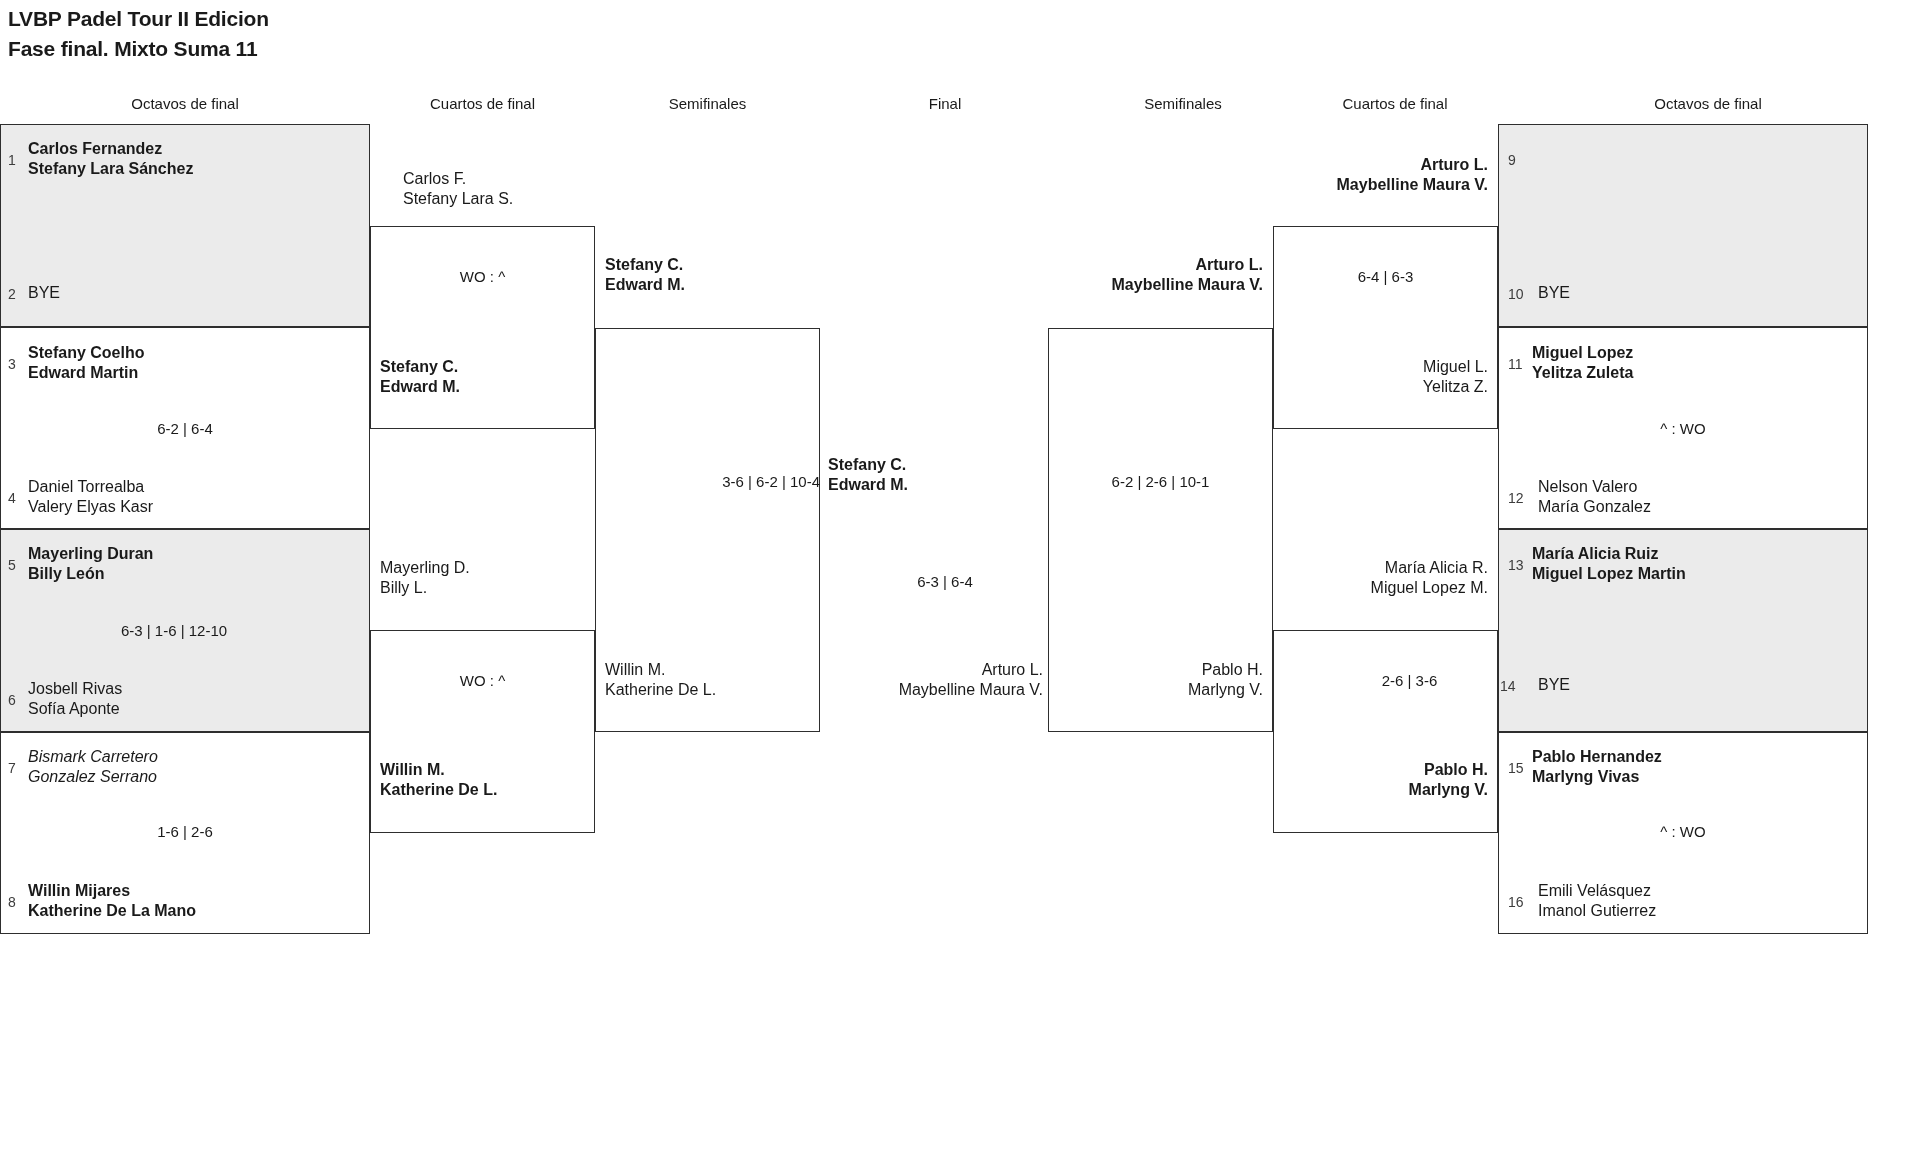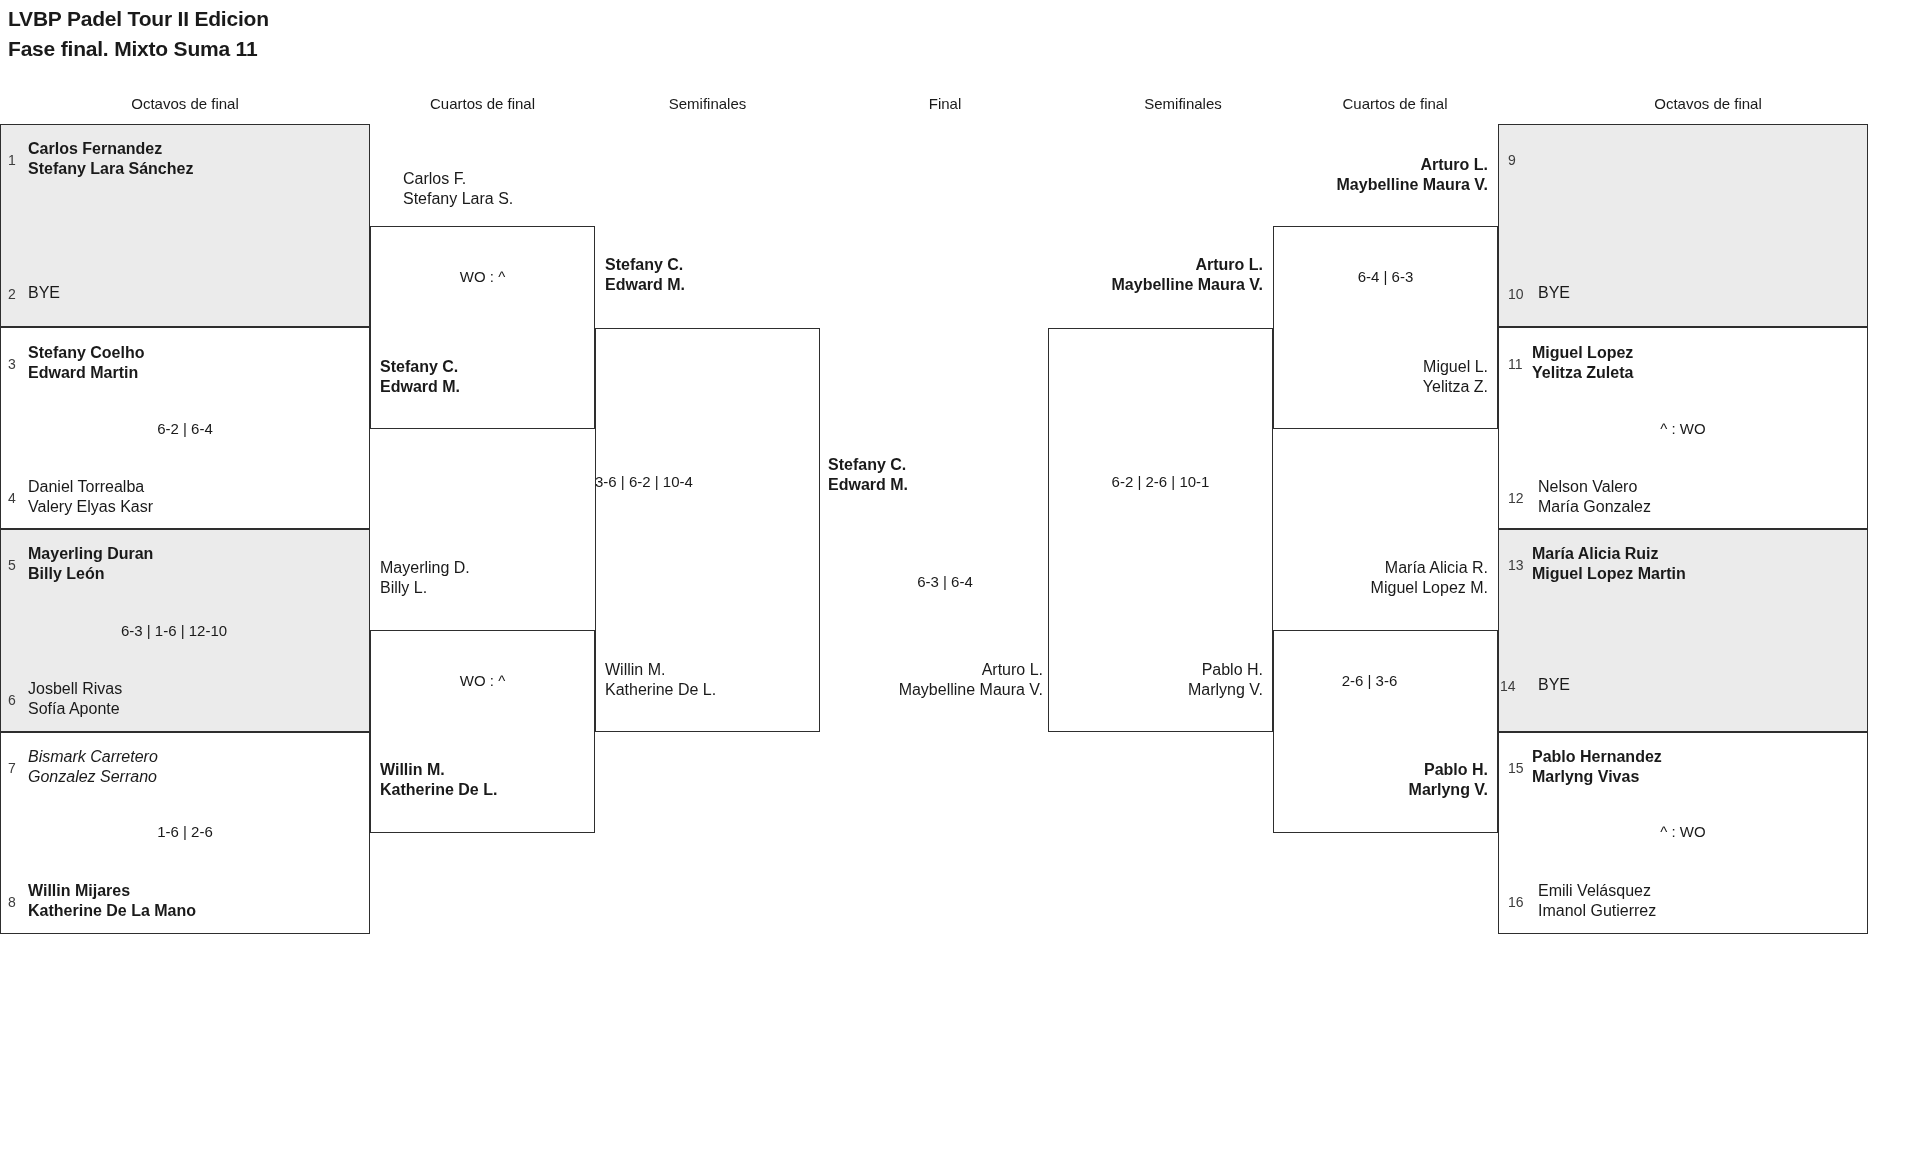--- a/index.html
+++ b/index.html
@@ -202,21 +202,21 @@
 <div class="box" style="left:595px; top:328px; width:225px; height:404px;"></div>
 
 <div class="label b" style="left:605px; top:255px;">
   <span>Stefany C.</span><br>
   <span>Edward M.</span>
 </div>
 <div class="label" style="left:605px; top:660px;">
   <span>Willin M.</span><br>
   <span>Katherine De L.</span>
 </div>
-<div class="score" style="left:595px; top:473px; width:225px; text-align:left;">3-6 | 6-2 | 10-4</div>
+<div class="score" style="left:595px; top:473px; width:225px; text-align:right;">3-6 | 6-2 | 10-4</div>
 
 <div class="hline" style="left:820px; top:530px; width:0px;"></div>
 
 <div class="label b" style="left:828px; top:455px;">
   <span>Stefany C.</span><br>
   <span>Edward M.</span>
 </div>
 <div class="label right" style="left:790px; top:660px; width:253px;">
   <span>Arturo L.</span><br>
   <span>Maybelline Maura V.</span>
@@ -249,21 +249,21 @@
 <div class="label right" style="left:1245px; top:558px; width:243px;">
   <span>María Alicia R.</span><br>
   <span>Miguel Lopez M.</span>
 </div>
 <div class="label b right" style="left:1245px; top:760px; width:243px;">
   <span>Pablo H.</span><br>
   <span>Marlyng V.</span>
 </div>
 
 <div class="score" style="left:1273px; top:268px; width:225px; text-align:center;">6-4 | 6-3</div>
-<div class="score" style="left:1273px; top:672px; width:193px; text-align:center;">2-6 | 3-6</div>
+<div class="score" style="left:1273px; top:672px; width:193px; text-align:center;padding-left:40px;">2-6 | 3-6</div>
 
 <div class="box shade" style="left:1498px; top:124px; width:370px; height:203px;"></div>
 <div class="box" style="left:1498px; top:327px; width:370px; height:202px;"></div>
 <div class="box shade" style="left:1498px; top:529px; width:370px; height:203px;"></div>
 <div class="box" style="left:1498px; top:732px; width:370px; height:202px;"></div>
 
 <div class="slot bold" style="left:1498px; top:130px; width:370px; height:60px;">
   <span class="seed" style="left:10px; top:22px;">9</span>
 </div>
 <div class="slot" style="left:1498px; top:278px; width:370px; height:40px;">

